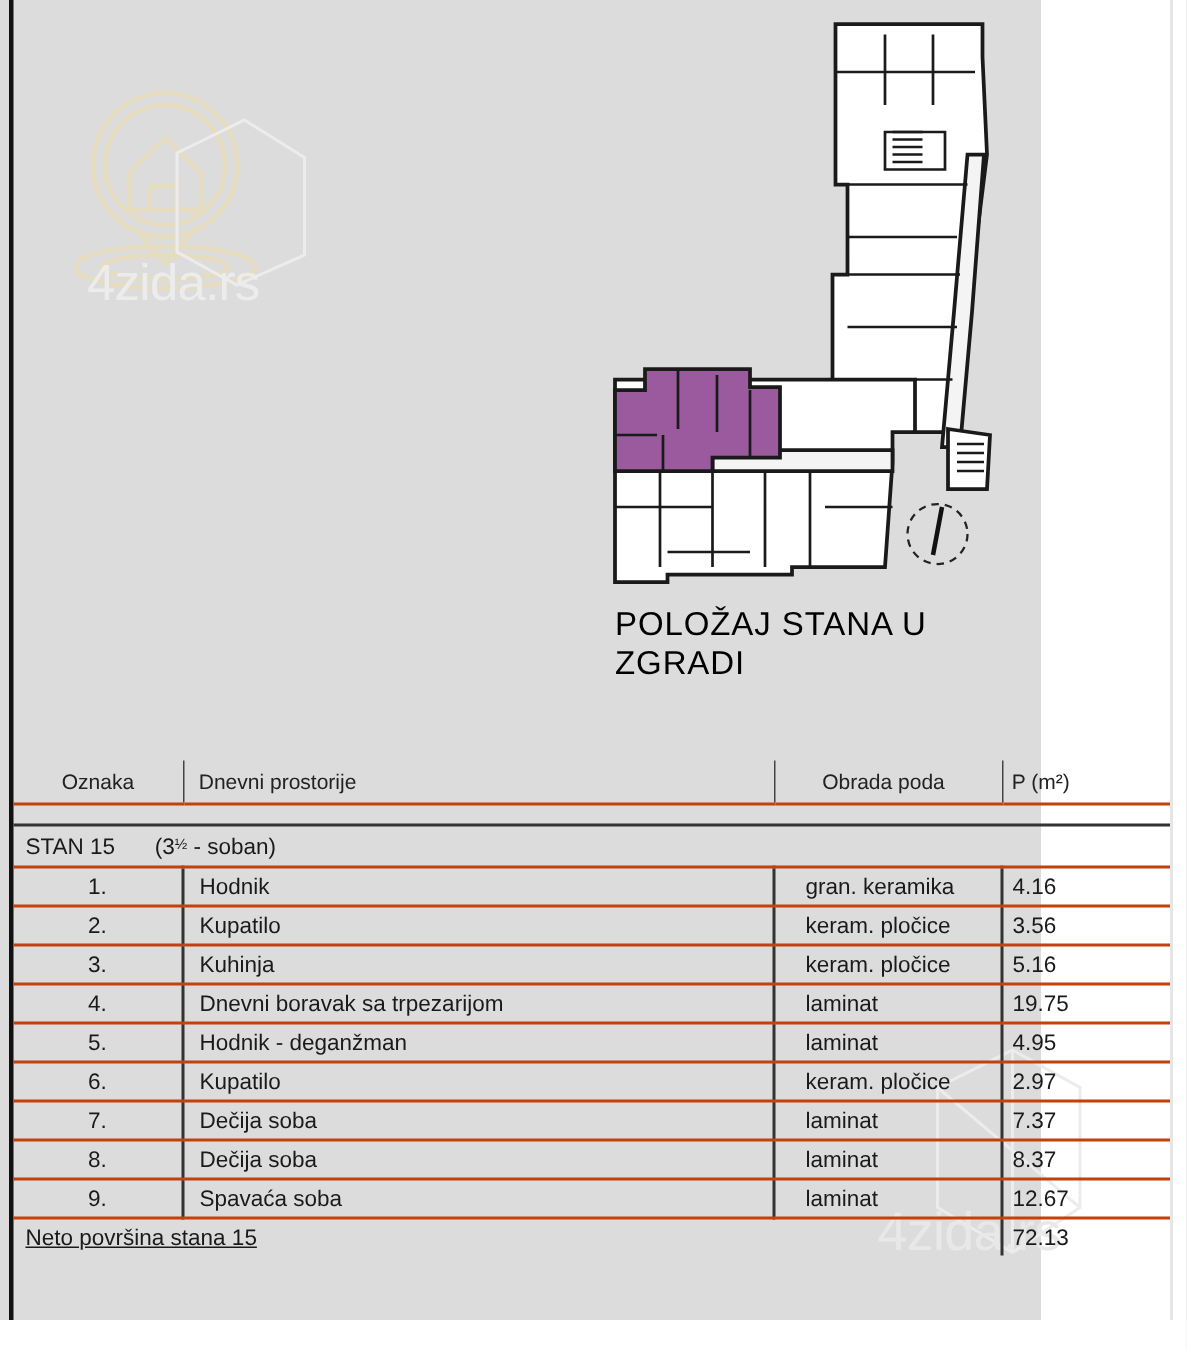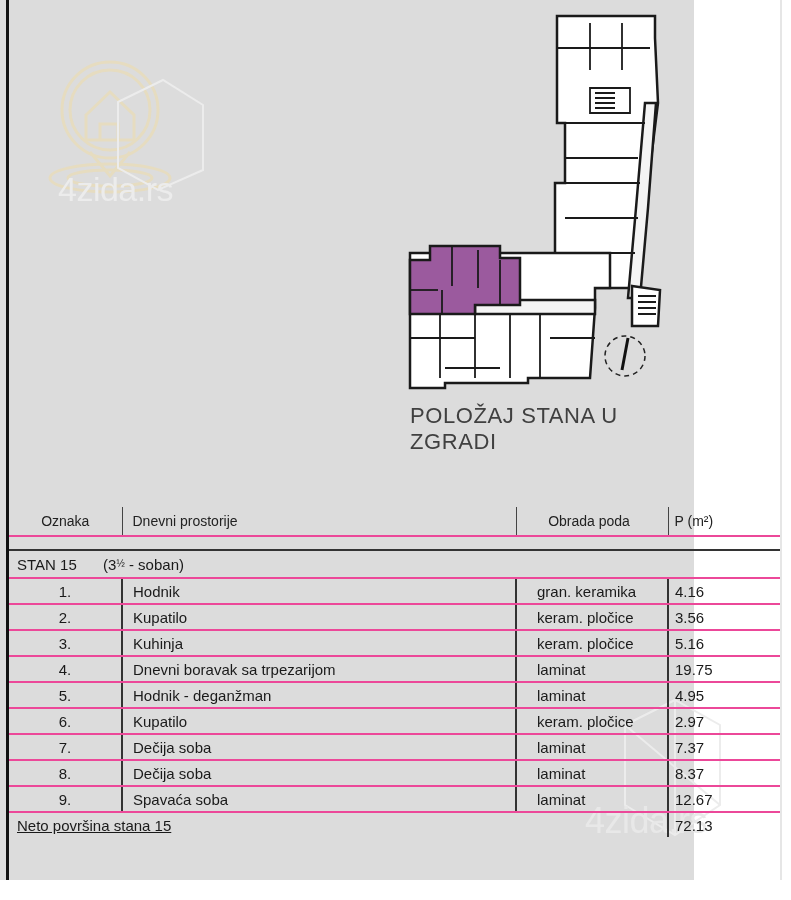--- a/index.html
+++ b/index.html
@@ -23,29 +23,29 @@
     position: absolute; left: 58px; top: 170px; font-size: 34px; color: #ececec;
     letter-spacing: -0.5px;
   }
   .wm-text-2 {
     position: absolute; left: 585px; top: 800px; font-size: 36px; color: #e8e8e8; letter-spacing: -0.5px;
   }
   .wm-cube { position: absolute; left: 615px; top: 695px; width: 110px; height: 150px; }
   
   .plan { position: absolute; left: 400px; top: 8px; width: 280px; height: 385px; }
   .plan-title {
-    position: absolute; left: 410px; top: 403px; font-size: 22px; letter-spacing: 0.6px; color: #404040;
+    position: absolute; left: 410px; top: 403px; font-size: 22px; letter-spacing: 0.6px; color: #000000;
   }
   
   .tbl {
     position: absolute; left: 9px; top: 507px; width: 771px; border-collapse: collapse;
     font-size: 15px;
   }
   .tbl td {
-    height: 24px; padding: 0 6px; border-bottom: 2px solid #ec4899; vertical-align: middle;
+    height: 24px; padding: 0 6px; border-bottom: 2px solid #c2410c; vertical-align: middle;
     white-space: nowrap;
   }
   .tbl .c1 { width: 100px; text-align: center; border-right: 2px solid #333; }
   .tbl .c2 { width: 376px; border-right: 2px solid #333; padding-left: 10px; }
   .tbl .c3 { width: 124px; border-right: 2px solid #333; padding-left: 20px; }
   .tbl .c4 { text-align: left; }
   .tbl tr.hdr td { height: 28px; font-size: 14px; color: #222; }
   .tbl tr.hdr .c3 { text-align: center; padding-left: 0; margin-left: 24px; }
   .tbl tr.hdr .c1, .tbl tr.hdr .c2, .tbl tr.hdr .c3 { border-right: 1.5px solid #444; }
   .tbl tr.gap td { height: 12px; border-bottom: 2px solid #333; }

